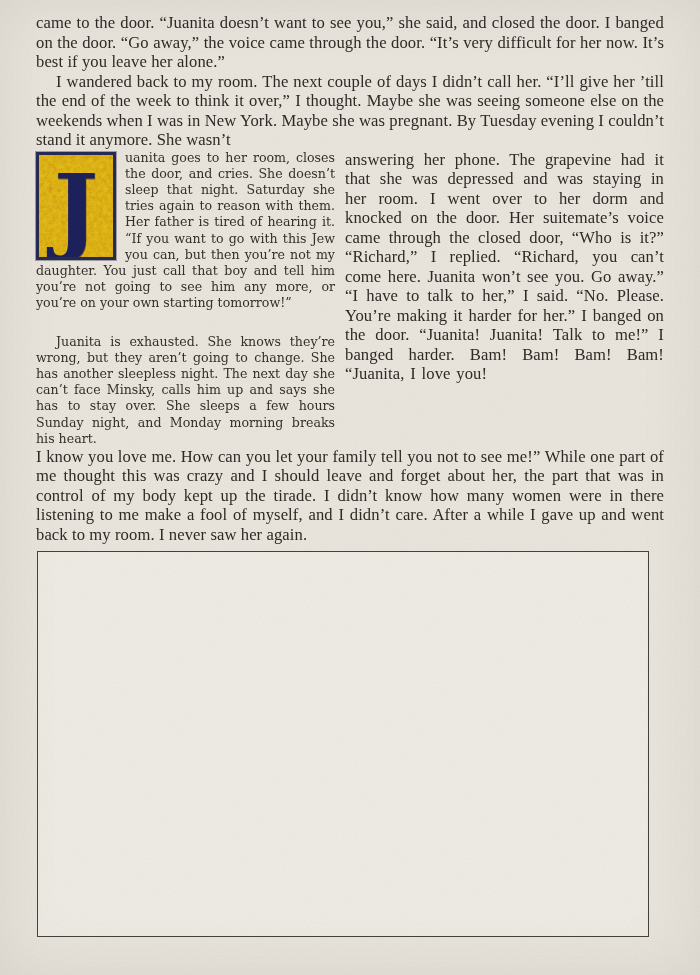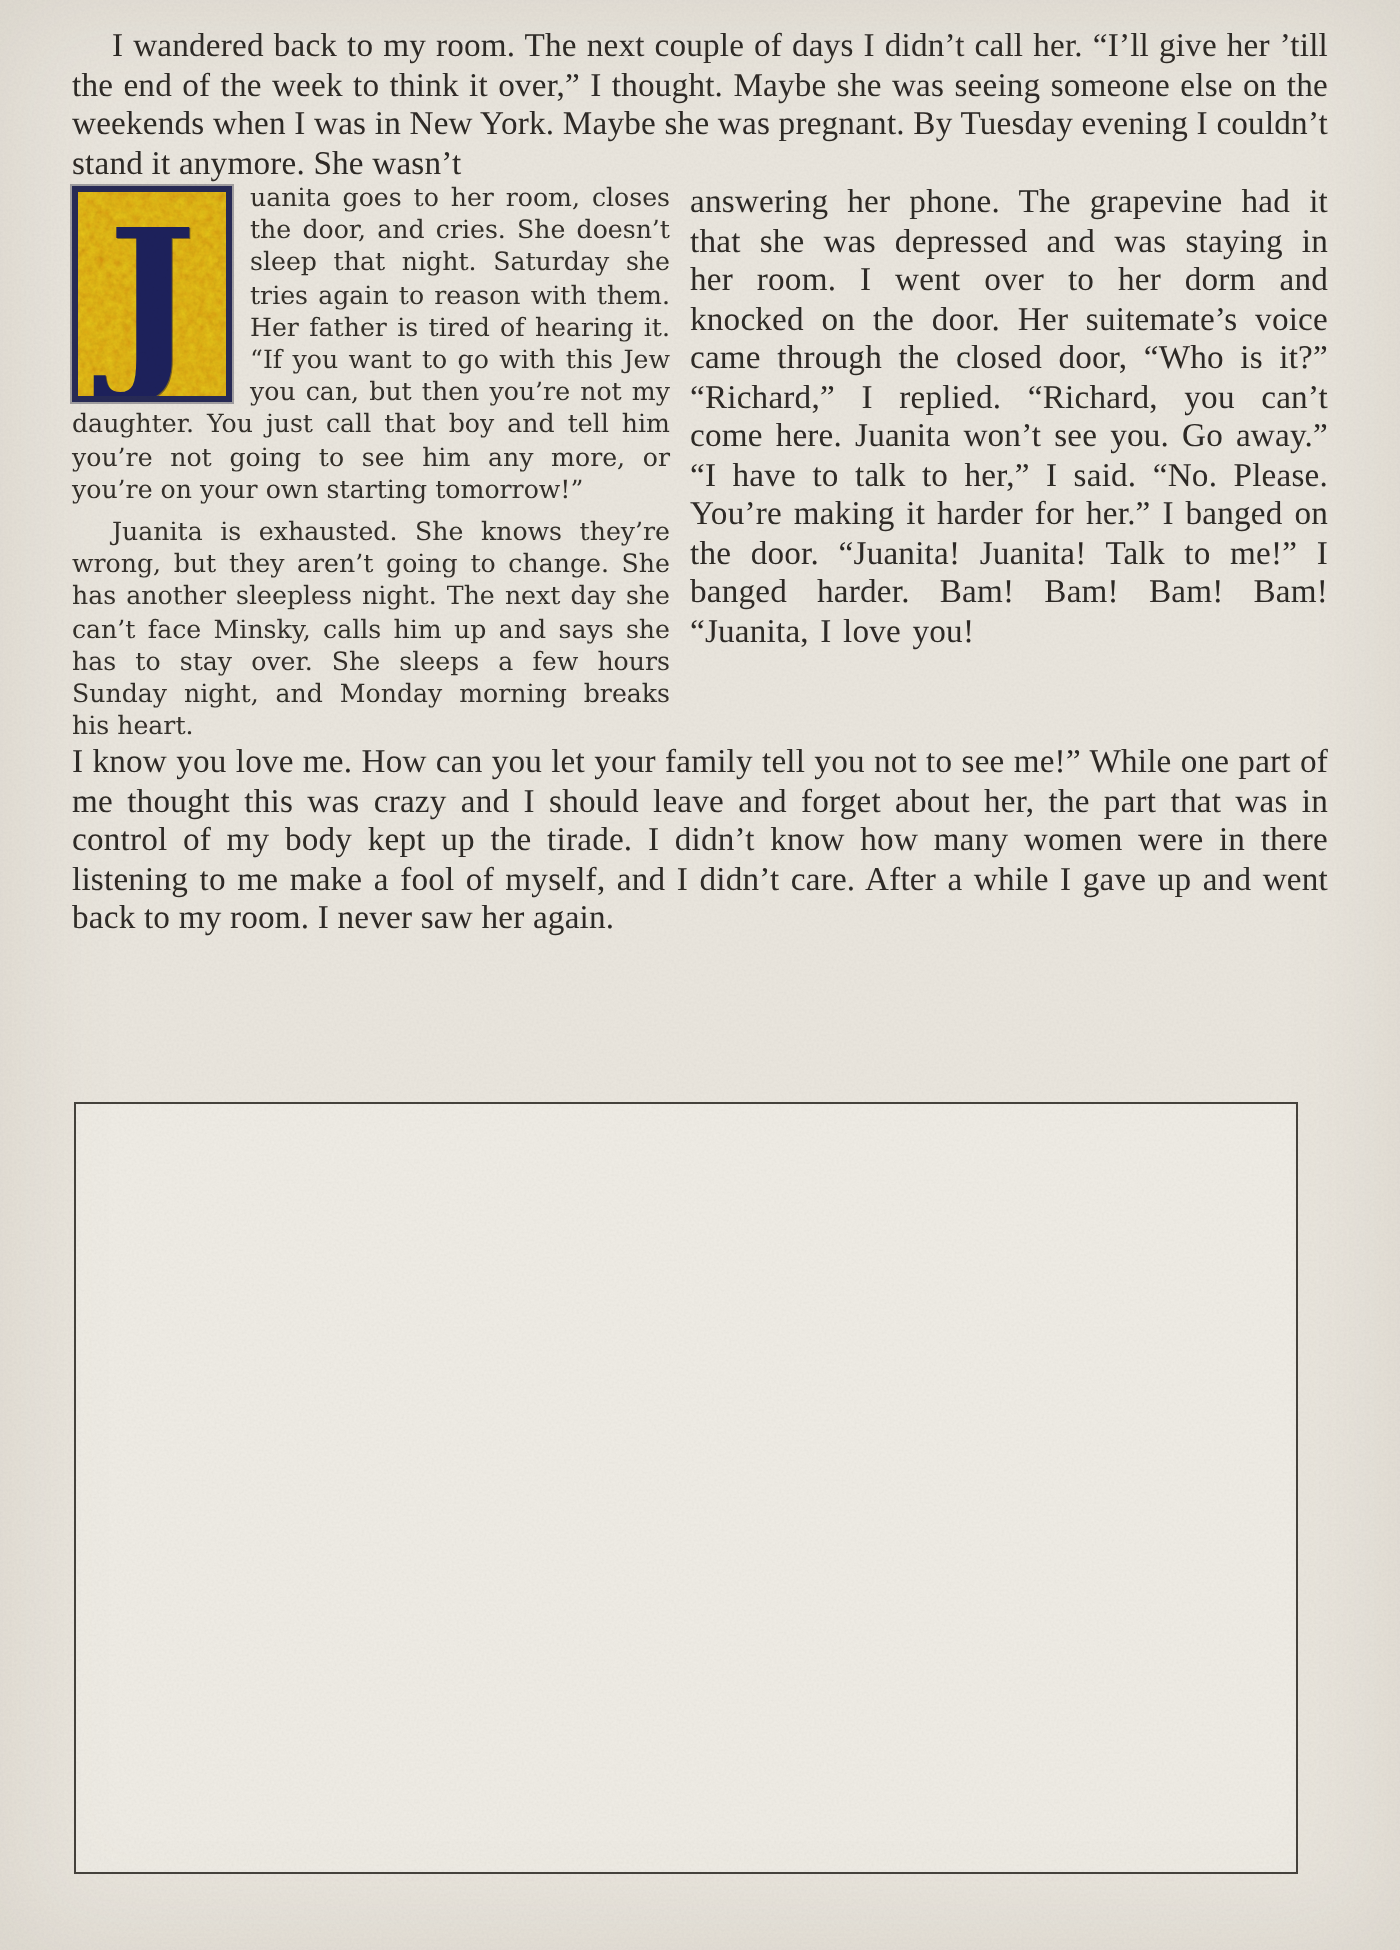--- a/index.html
+++ b/index.html
@@ -62,21 +62,21 @@
   .right-col { width: 319px; flex: 0 0 319px; word-spacing: 1.5px; }
 
   .sidebar-text {
     font-family: "DejaVu Serif", serif;
     font-size: 12.6px;
     line-height: 16.2px;
     text-align: justify;
     color: #34302a;
     margin: 0;
   }
-  .sidebar-p2 { text-indent: 20px; margin-top: 5px; }
+  .sidebar-p2 { text-indent: 20px; margin-top: 22px; }
 
   .dropcap-box {
     float: left;
     width: 80px;
     height: 108px;
     margin: 2px 9px 2px 0;
     position: relative;
     background: var(--dropcap-gold, #e3a511);
     border: 3px solid var(--dropcap-border, #272a56);
     box-shadow: 0 0 0 1px rgba(25, 25, 45, 0.35);
@@ -126,20 +126,21 @@
     background: rgba(255, 255, 253, 0.25);
   }
 </style>
 </head>
 <body>
 
 <div class="page">
 
   <div class="content">
 
+    <p class="body-text">came to the door. “Juanita doesn’t want to see you,” she said, and closed the door. I banged on the door. “Go away,” the voice came through the door. “It’s very difficult for her now. It’s best if you leave her alone.”</p>
 
     <p class="body-text indent">I wandered back to my room. The next couple of days I didn’t call her. “I’ll give her ’till the end of the week to think it over,” I thought. Maybe she was seeing someone else on the weekends when I was in New York. Maybe she was pregnant. By Tuesday evening I couldn’t stand it anymore. She wasn’t</p>
 
     <div class="columns">
 
       <div class="sidebar">
         <p class="sidebar-text">
           <span class="dropcap-box">
             <svg class="gold-tex" width="80" height="108" xmlns="http://www.w3.org/2000/svg">
               <filter id="goldNoise">

